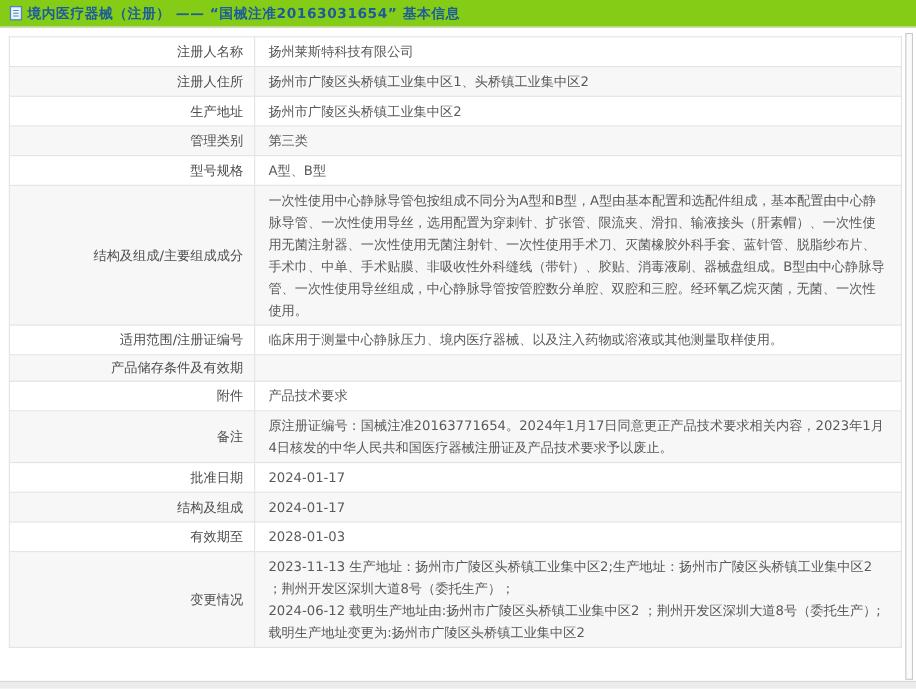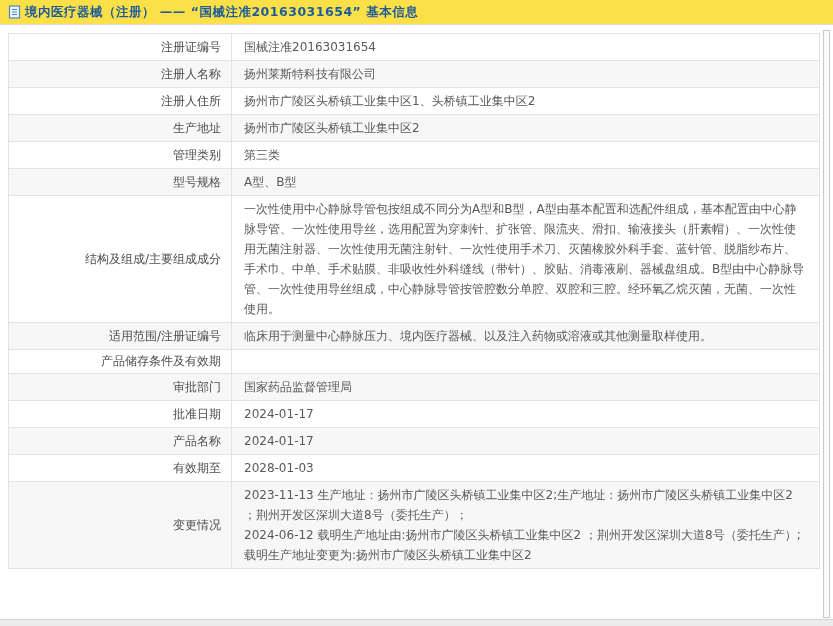--- a/index.html
+++ b/index.html
@@ -5,21 +5,21 @@
   html,body{margin:0;padding:0;}
   body{
     width:833px;height:626px;
     background:#ffffff;
     font-family:"DejaVu Sans","Liberation Sans",sans-serif;
     position:relative;overflow:hidden;
   }
   
   .topbar{
     position:absolute;top:0;left:0;width:833px;height:25px;
-    background:#fde047;border-bottom:1px solid #dcdcdc;
+    background:#84cc16;border-bottom:1px solid #dcdcdc;
     display:flex;align-items:center;box-sizing:border-box;
     padding-left:8px;
   }
   .doc-icon{display:inline-flex;margin-right:4px;flex:0 0 auto;}
   .page-title{
     font-size:12.5px;font-weight:bold;color:#1c5c9b;
     white-space:nowrap;letter-spacing:0.5px;
   }
   
   .reg-table{
@@ -71,24 +71,20 @@
       <line x1="4" y1="7" x2="9" y2="7" stroke="#4a86c8" stroke-width="1"></line>
       <line x1="4" y1="9.5" x2="9" y2="9.5" stroke="#4a86c8" stroke-width="1"></line>
     </svg>
   </span>
   <span class="page-title">境内医疗器械（注册） ——  “国械注准20163031654” 基本信息</span>
 </div>
 
 <table class="reg-table">
   <tbody>
       <tr>
-        <td class="label-cell">注册证编号</td>
-        <td class="value-cell">国械注准20163031654</td>
-      </tr>
-      <tr>
         <td class="label-cell">注册人名称</td>
         <td class="value-cell">扬州莱斯特科技有限公司</td>
       </tr>
       <tr>
         <td class="label-cell">注册人住所</td>
         <td class="value-cell">扬州市广陵区头桥镇工业集中区1、头桥镇工业集中区2</td>
       </tr>
       <tr>
         <td class="label-cell">生产地址</td>
         <td class="value-cell">扬州市广陵区头桥镇工业集中区2</td>
@@ -107,29 +103,33 @@
       </tr>
       <tr>
         <td class="label-cell">适用范围/注册证编号</td>
         <td class="value-cell">临床用于测量中心静脉压力、境内医疗器械、以及注入药物或溶液或其他测量取样使用。</td>
       </tr>
       <tr>
         <td class="label-cell">产品储存条件及有效期</td>
         <td class="value-cell"></td>
       </tr>
       <tr>
-        <td class="label-cell">审批部门</td>
-        <td class="value-cell">国家药品监督管理局</td>
+        <td class="label-cell">附件</td>
+        <td class="value-cell">产品技术要求</td>
+      </tr>
+      <tr>
+        <td class="label-cell">备注</td>
+        <td class="value-cell">原注册证编号：国械注准20163771654。2024年1月17日同意更正产品技术要求相关内容，2023年1月4日核发的中华人民共和国医疗器械注册证及产品技术要求予以废止。</td>
       </tr>
       <tr>
         <td class="label-cell">批准日期</td>
         <td class="value-cell">2024-01-17</td>
       </tr>
       <tr>
-        <td class="label-cell">产品名称</td>
+        <td class="label-cell">结构及组成</td>
         <td class="value-cell">2024-01-17</td>
       </tr>
       <tr>
         <td class="label-cell">有效期至</td>
         <td class="value-cell">2028-01-03</td>
       </tr>
       <tr>
         <td class="label-cell">变更情况</td>
         <td class="value-cell">2023-11-13 生产地址：扬州市广陵区头桥镇工业集中区2;生产地址：扬州市广陵区头桥镇工业集中区2 ；荆州开发区深圳大道8号（委托生产）；
 2024-06-12 载明生产地址由:扬州市广陵区头桥镇工业集中区2 ；荆州开发区深圳大道8号（委托生产）;载明生产地址变更为:扬州市广陵区头桥镇工业集中区2</td>

